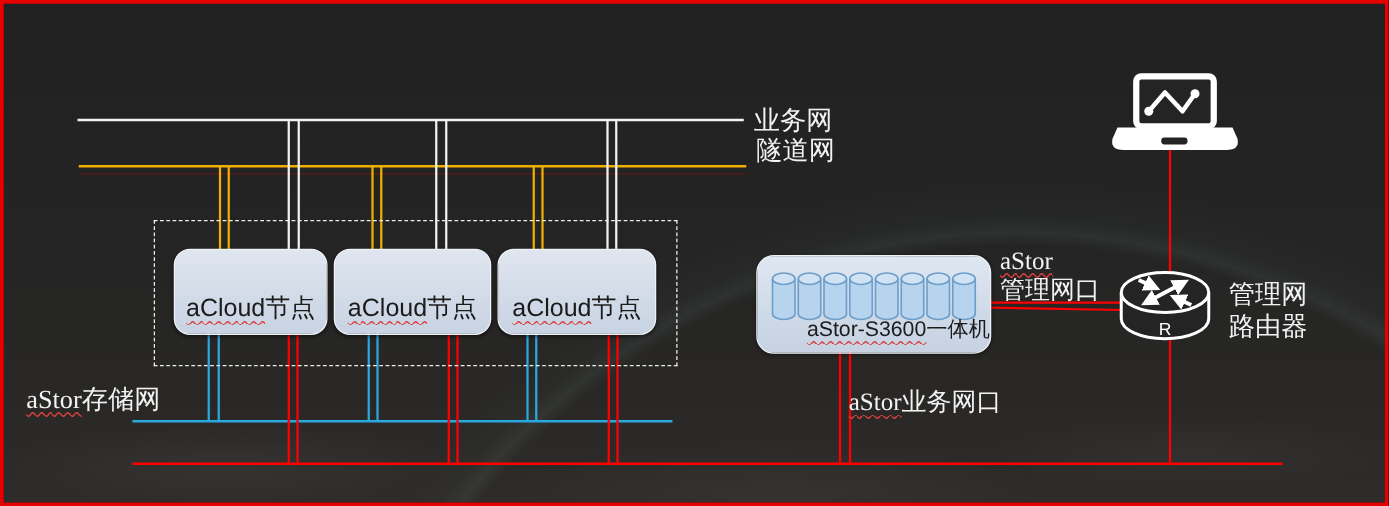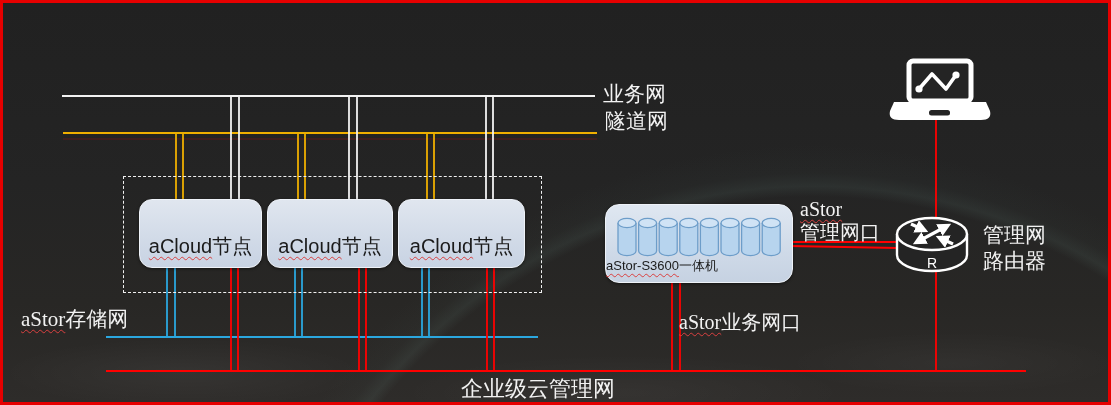--- a/index.html
+++ b/index.html
@@ -58,22 +58,22 @@
     border:1.5px dashed #f0f0f0;box-sizing:border-box;
   }
   .astor-box{
     position:absolute;left:602px;top:201px;width:188px;height:79px;z-index:2;
     background:linear-gradient(180deg,#dfe7f1 0%,#cfdae8 60%,#c6d2e2 100%);
     border:1px solid #eef2f8;border-radius:14px;
     box-shadow:0 1px 3px rgba(0,0,0,0.45);
     box-sizing:border-box;
   }
   .astor-box .astor-label{
-    position:absolute;left:0;right:0;bottom:7px;text-align:left;
-    color:#1b1b1b;font-size:13px;
+    position:absolute;left:0;right:0;bottom:7px;text-align:right;
+    color:#1b1b1b;font-size:17px;
   }
   .router-label{line-height:1.25;}
 </style>
 </head>
 <body>
 
 <div id="canvas">
 
   <div class="bg-ring"></div>
   <div class="bg-clouds"></div>
@@ -182,24 +182,23 @@
         <path d="M115,10 V38 A9,4.6 0 0 0 133,38 V10" fill="#b7d4ee" stroke="#6d9dc9" stroke-width="1.3"></path>
         <ellipse cx="124" cy="10" rx="9" ry="4.6" fill="#d0e3f5" stroke="#6d9dc9" stroke-width="1.3"></ellipse>
         <path d="M135.60000000000002,10 V38 A9,4.6 0 0 0 153.60000000000002,38 V10" fill="#b7d4ee" stroke="#6d9dc9" stroke-width="1.3"></path>
         <ellipse cx="144.60000000000002" cy="10" rx="9" ry="4.6" fill="#d0e3f5" stroke="#6d9dc9" stroke-width="1.3"></ellipse>
         <path d="M156.20000000000002,10 V38 A9,4.6 0 0 0 174.20000000000002,38 V10" fill="#b7d4ee" stroke="#6d9dc9" stroke-width="1.3"></path>
         <ellipse cx="165.20000000000002" cy="10" rx="9" ry="4.6" fill="#d0e3f5" stroke="#6d9dc9" stroke-width="1.3"></ellipse>
       </svg>
     <div class="astor-label"><span class="wavy">aStor-S3600</span><span>一体机</span></div>
   </div>
 
-  <div class="label lbl-20" style="left:600px;top:81px;font-family:Liberation Mono, monospace;">业务网</div>
+  <div class="label lbl-20" style="left:600px;top:81px;">业务网</div>
   <div class="label lbl-20" style="left:602px;top:108px;font-family:Liberation Mono, monospace;">隧道网</div>
   <div class="label lbl-20" style="left:18px;top:304px;"><span class="wavy">aStor</span><span>存储网</span></div>
-  <div class="label lbl-20" style="left:458px;top:373px;font-size:22px;">企业级云管理网</div>
 
   <div class="label lbl-16" style="left:797px;top:195px;">
     <span class="wavy">aStor</span><br>
     <span>管理网口</span>
   </div>
   <div class="label lbl-16" style="left:676px;top:288px;margin-top:20px;"><span class="wavy">aStor</span><span>业务网口</span></div>
 
   <div class="label lbl-20 router-label" style="left:980px;top:219px;">
     <span>管理网</span><br>
     <span>路由器</span>

